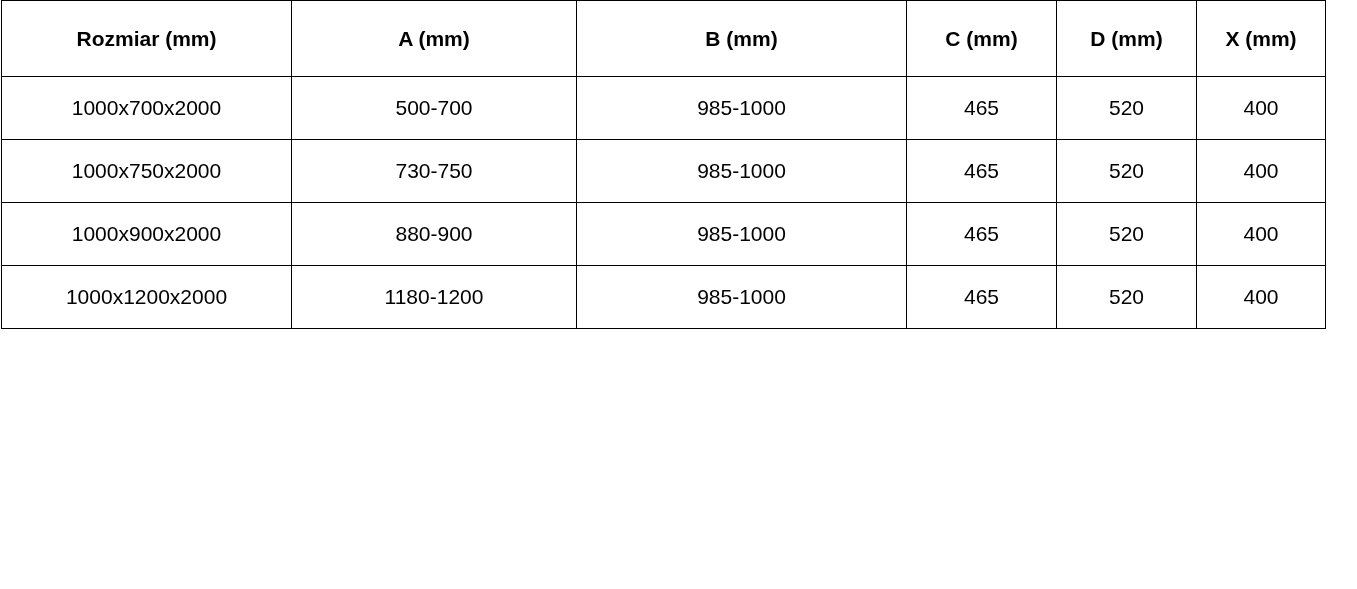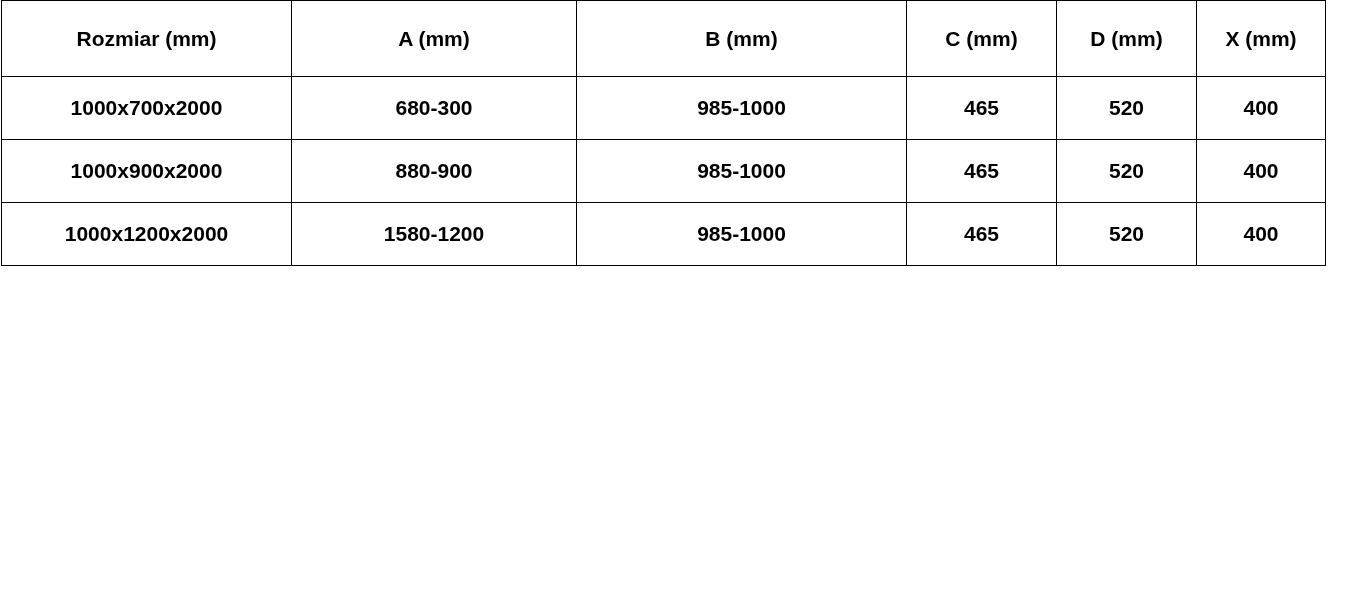--- a/index.html
+++ b/index.html
@@ -35,21 +35,21 @@
     padding: 0 4px;
     box-sizing: border-box;
     white-space: nowrap;
   }
   table.size-table th {
     font-weight: bold;
     font-size: 21px;
     height: 76px;
   }
   table.size-table td {
-    font-weight: bold;
+    font-weight: normal;
   }
   
   col.c0 { width: 290px; }
   col.c1 { width: 285px; }
   col.c2 { width: 330px; }
   col.c3 { width: 150px; }
   col.c4 { width: 140px; }
   col.c5 { width: 129px; }
 </style>
 </head>
@@ -71,37 +71,45 @@
         <th>A (mm)</th>
         <th>B (mm)</th>
         <th>C (mm)</th>
         <th>D (mm)</th>
         <th>X (mm)</th>
       </tr>
     </thead>
     <tbody>
       <tr>
         <td>1000x700x2000</td>
-        <td>680-300</td>
+        <td>500-700</td>
+        <td>985-1000</td>
+        <td>465</td>
+        <td>520</td>
+        <td>400</td>
+      </tr>
+      <tr>
+        <td>1000x750x2000</td>
+        <td>730-750</td>
         <td>985-1000</td>
         <td>465</td>
         <td>520</td>
         <td>400</td>
       </tr>
       <tr>
         <td>1000x900x2000</td>
         <td>880-900</td>
         <td>985-1000</td>
         <td>465</td>
         <td>520</td>
         <td>400</td>
       </tr>
       <tr>
         <td>1000x1200x2000</td>
-        <td>1580-1200</td>
+        <td>1180-1200</td>
         <td>985-1000</td>
         <td>465</td>
         <td>520</td>
         <td>400</td>
       </tr>
     </tbody>
   </table>
 </div>
 
 </body></html>

